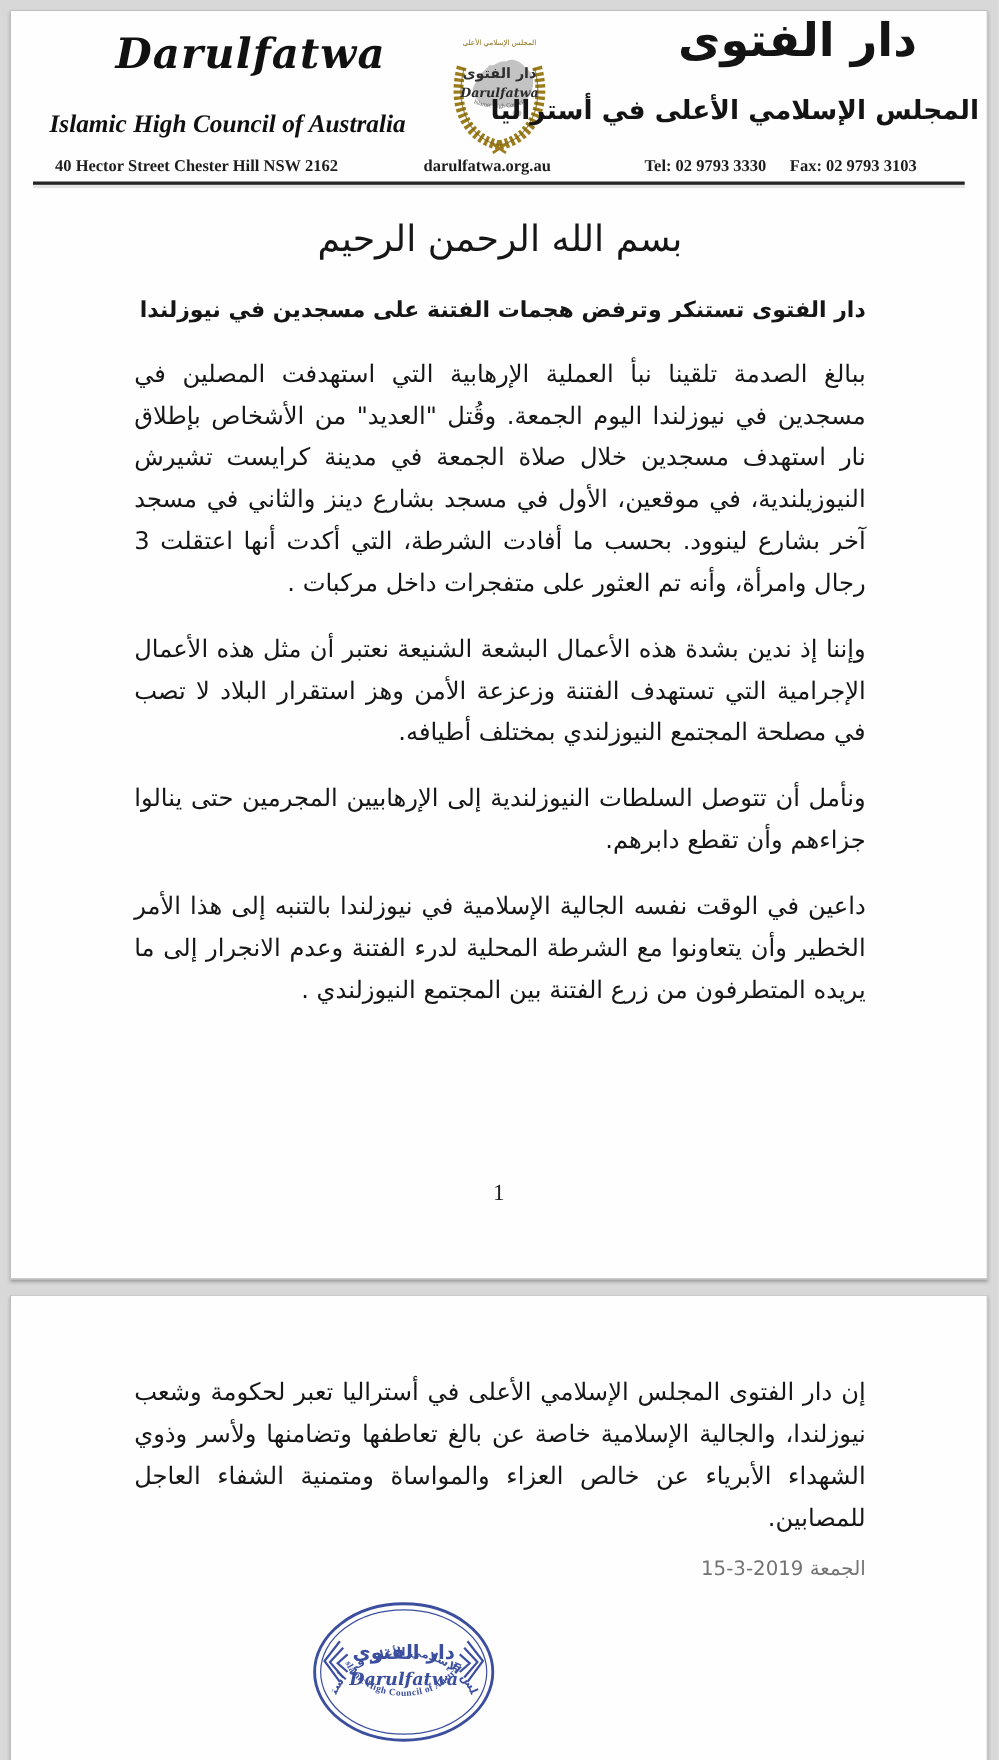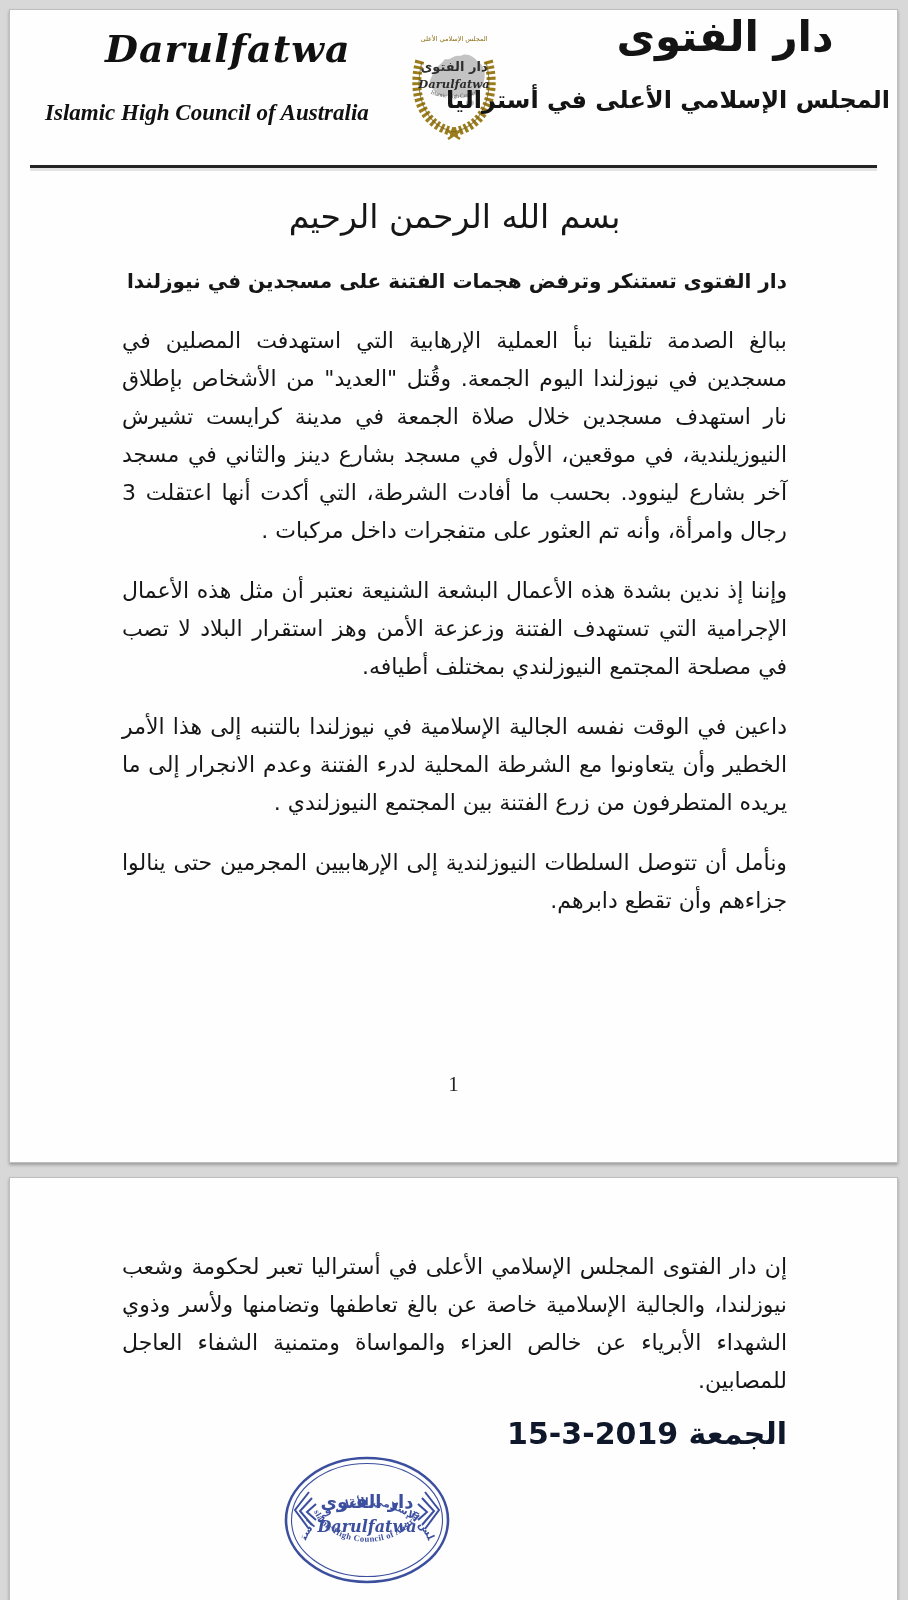--- a/index.html
+++ b/index.html
@@ -63,23 +63,22 @@
   .content p{margin:22px 0 0 0;}
   .page-number{
     position:absolute;top:1062px;left:0;width:100%;text-align:center;
     font-family:"Liberation Serif", serif;font-size:21px;color:#222;
   }
 
   
   .p2-content{margin-top:70px;}
   .date-line{
     direction:rtl;text-align:right;padding:0 110px;
-    font-family:"DejaVu Sans", sans-serif;font-size:30px;color:#0f172a;
+    font-family:"DejaVu Sans", sans-serif;font-size:18px;color:#737373;
     margin-top:16px;
-    font-weight:bold;
   }
   .stamp-wrap{position:absolute;left:272px;top:276px;width:170px;height:132px;}
 
   svg text{user-select:none;}
 </style>
 </head>
 <body>
 
 <div class="page page1">
 
@@ -107,29 +106,35 @@
           </defs>
         <text font-size="5.6" fill="#555" font-family="Liberation Serif, serif">
           <textPath href="#lg-arc" startOffset="50%" text-anchor="middle">Islamic High Council</textPath>
         </text>
       </svg>
     </div>
 
     <div class="h-ar-big">دار الفتوى</div>
     <div class="h-ar-sub">المجلس الإسلامي الأعلى في أستراليا</div>
 
+    <div class="contact">
+      <span class="c-addr">40 Hector Street Chester Hill NSW 2162</span>
+      <span class="c-web">darulfatwa.org.au</span>
+      <span class="c-tel">Tel: 02 9793 3330</span>
+      <span class="c-fax">Fax: 02 9793 3103</span>
+    </div>
   </div>
 
   <div class="content">
     <div class="basmala">بسم الله الرحمن الرحيم</div>
     <div class="doc-title">دار الفتوى تستنكر وترفض هجمات الفتنة على مسجدين في نيوزلندا</div>
     <p>ببالغ الصدمة تلقينا نبأ العملية الإرهابية التي استهدفت المصلين في مسجدين في نيوزلندا اليوم الجمعة. وقُتل "العديد" من الأشخاص بإطلاق نار استهدف مسجدين خلال صلاة الجمعة في مدينة كرايست تشيرش النيوزيلندية، في موقعين، الأول في مسجد بشارع دينز والثاني في مسجد آخر بشارع لينوود. بحسب ما أفادت الشرطة، التي أكدت أنها اعتقلت 3 رجال وامرأة، وأنه تم العثور على متفجرات داخل مركبات .</p>
     <p>وإننا إذ ندين بشدة هذه الأعمال البشعة الشنيعة نعتبر أن مثل هذه الأعمال الإجرامية التي تستهدف الفتنة وزعزعة الأمن وهز استقرار البلاد لا تصب في مصلحة المجتمع النيوزلندي بمختلف أطيافه.</p>
+    <p>ونأمل أن تتوصل السلطات النيوزلندية إلى الإرهابيين المجرمين حتى ينالوا جزاءهم وأن تقطع دابرهم.</p>
     <p>داعين في الوقت نفسه الجالية الإسلامية في نيوزلندا بالتنبه إلى هذا الأمر الخطير وأن يتعاونوا مع الشرطة المحلية لدرء الفتنة وعدم الانجرار إلى ما يريده المتطرفون من زرع الفتنة بين المجتمع النيوزلندي .</p>
-    <p>ونأمل أن تتوصل السلطات النيوزلندية إلى الإرهابيين المجرمين حتى ينالوا جزاءهم وأن تقطع دابرهم.</p>
   </div>
 
   <div class="page-number">1</div>
 </div>
 
 <div class="page page2">
   <div class="content p2-content">
     <p style="margin-top:0">إن دار الفتوى المجلس الإسلامي الأعلى في أستراليا تعبر لحكومة وشعب نيوزلندا، والجالية الإسلامية خاصة عن بالغ تعاطفها وتضامنها ولأسر وذوي الشهداء الأبرياء عن خالص العزاء والمواساة ومتمنية الشفاء العاجل للمصابين.</p>
   </div>
   <div class="date-line">الجمعة 2019-3-15</div>

